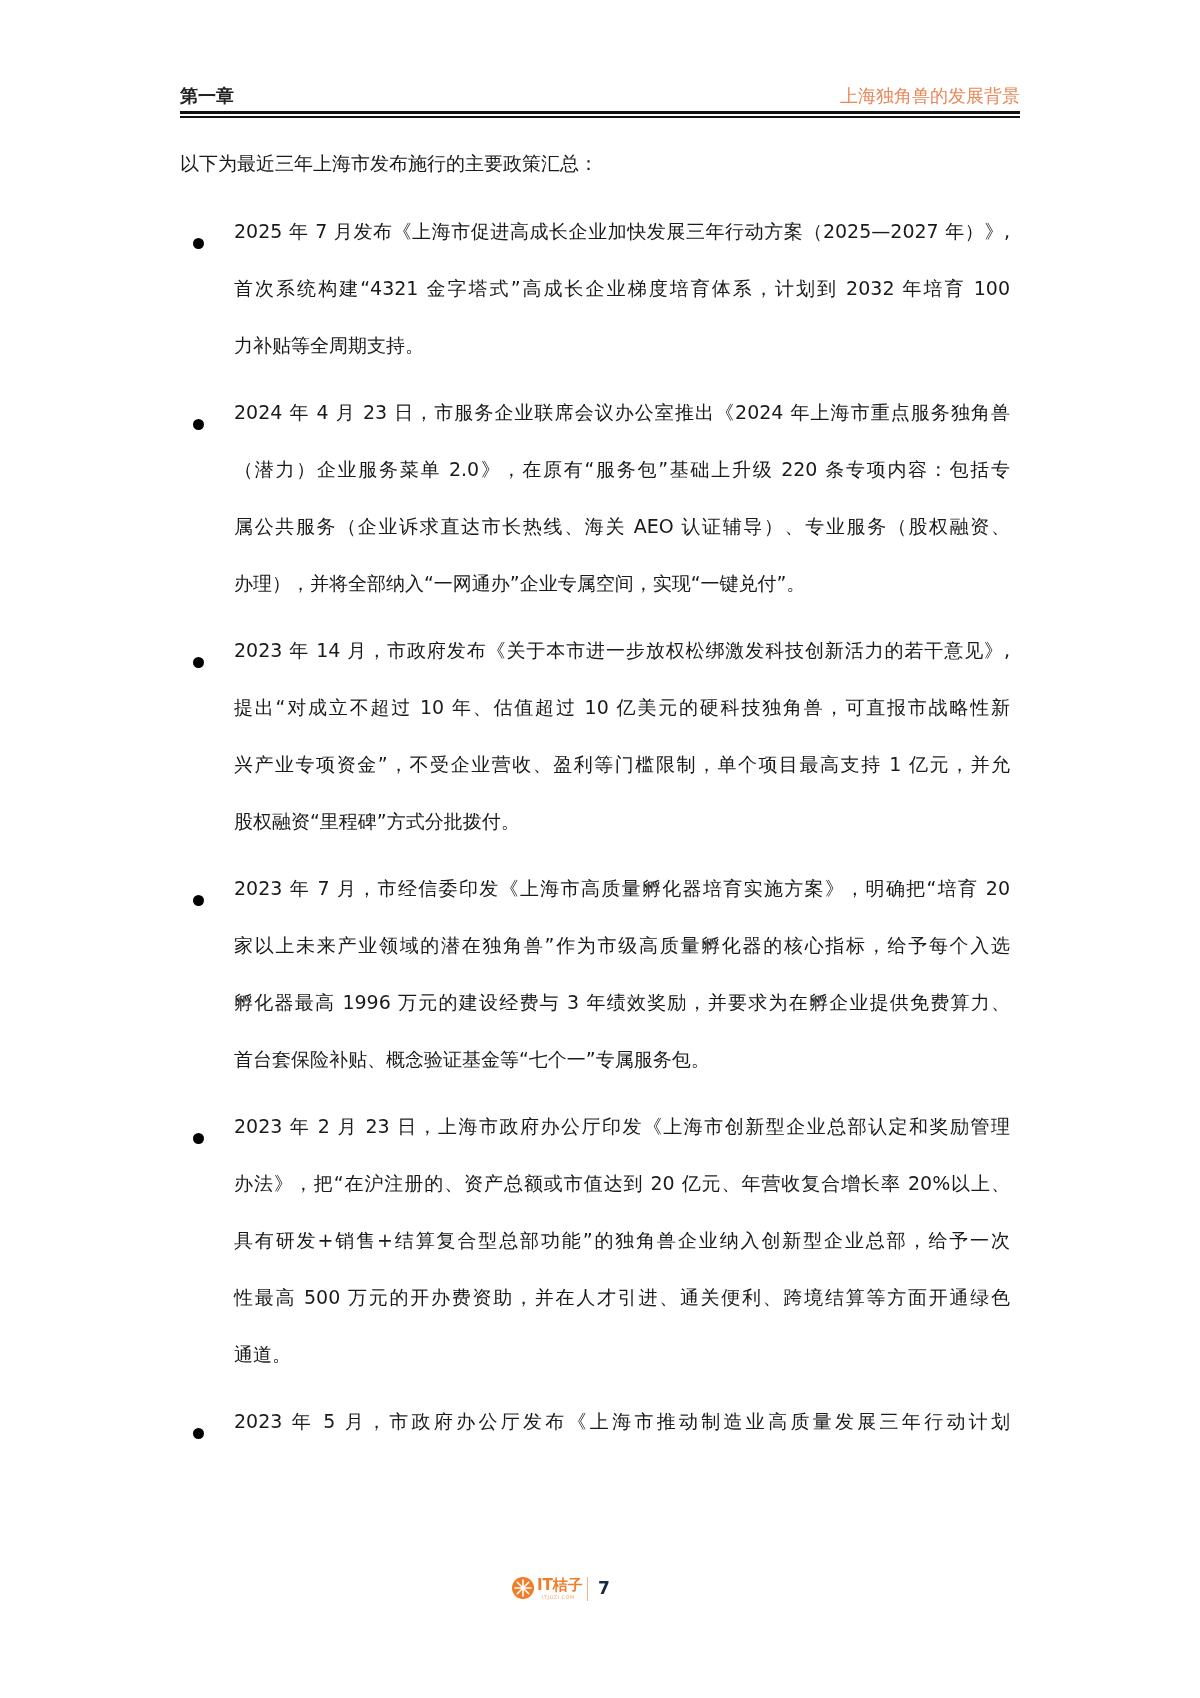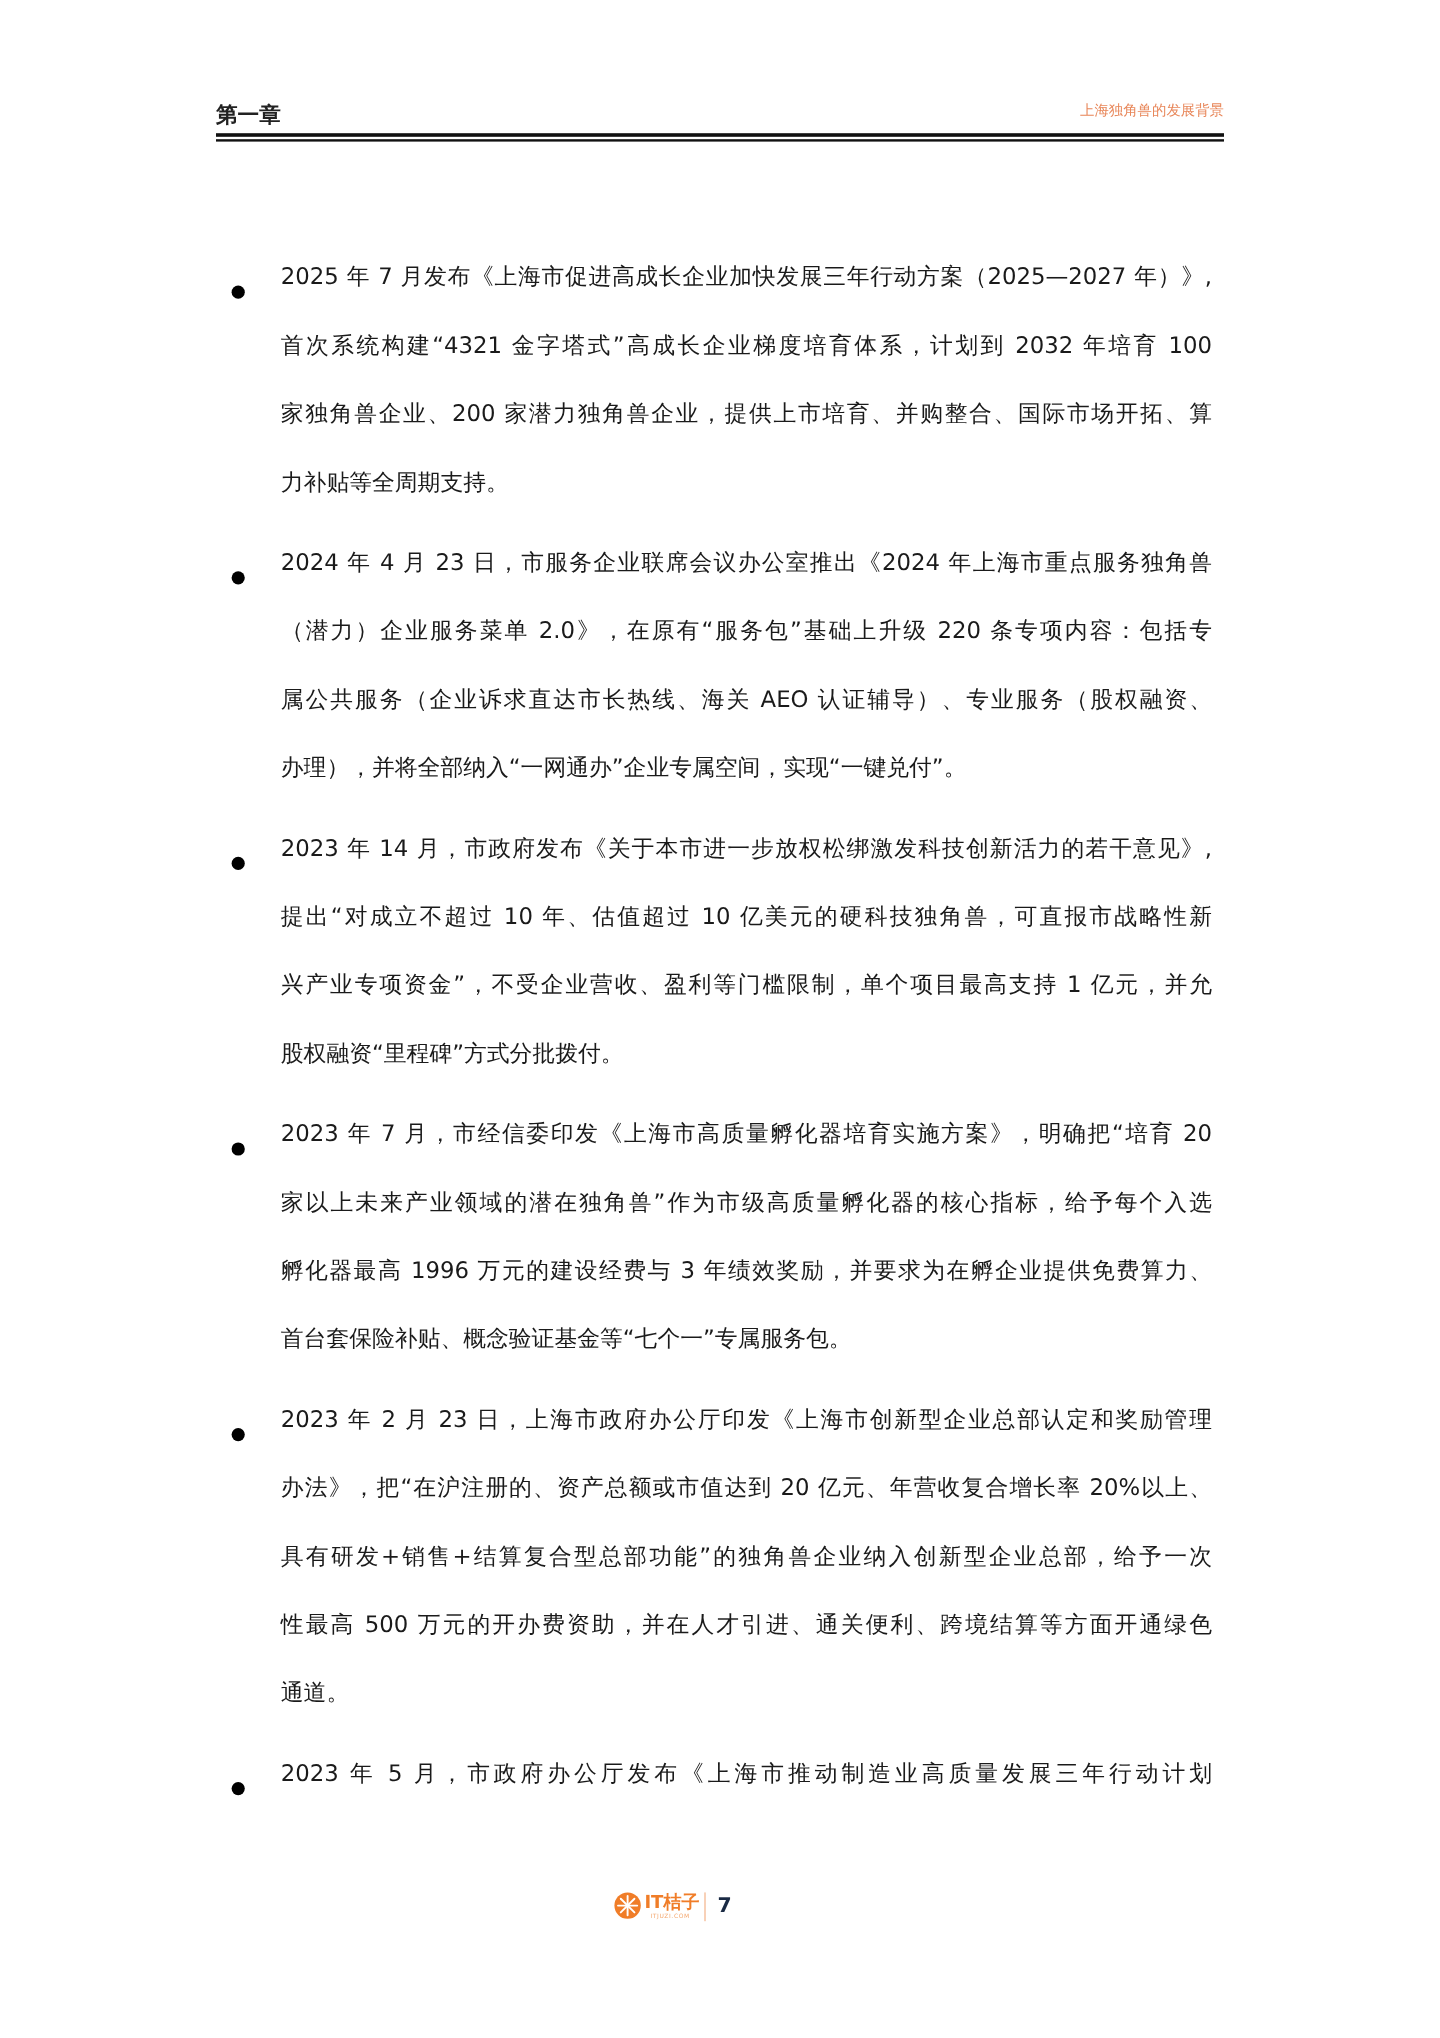--- a/index.html
+++ b/index.html
@@ -2,21 +2,21 @@
 <html><head>
 <meta charset="utf-8">
 <style>
   html, body { margin: 0; padding: 0; background: #ffffff; }
   body { width: 1200px; height: 1698px; position: relative; overflow: hidden;
          font-family: "DejaVu Sans", "Liberation Sans", sans-serif; color: #1a1a1a; }
   .page { position: absolute; left: 0; top: 0; width: 1200px; height: 1698px; }
 
   .header { position: absolute; left: 180px; top: 84px; width: 840px; height: 36px; }
   .header-left { position: absolute; left: 0; top: 0; font-size: 18px; font-weight: bold; color: #222; letter-spacing: 0; text-align: right; }
-  .header-right { position: absolute; right: 0; top: 0; font-size: 12px; color: #e8875a; }
+  .header-right { position: absolute; right: 0; top: 0; font-size: 18px; color: #e8875a; }
   .rule-thick { position: absolute; left: 0; top: 27px; width: 840px; height: 3px; background: #111; }
   .rule-thin { position: absolute; left: 0; top: 32px; width: 840px; height: 1.5px; background: #111; }
 
   .intro { position: absolute; left: 180px; top: 150px; font-size: 19px; line-height: 26px; color: #1a1a1a; }
 
   .list { position: absolute; left: 180px; top: 207px; width: 840px; margin: 0; padding: 0; list-style: none; }
   .item { position: relative; padding-left: 44px; margin: 10px; }
   .item.last { margin-top: 10px; }
   .bullet { position: absolute; left: 3px; top: 21px; width: 11px; height: 11px; border-radius: 50%; background: #000; }
   .line { display: block; height: 57px; line-height: 28px; font-size: 19px; white-space: nowrap; color: #1a1a1a; }
@@ -35,27 +35,27 @@
 
 <div class="page">
 
   <div class="header">
     <span class="header-left">第一章</span>
     <span class="header-right">上海独角兽的发展背景</span>
     <div class="rule-thick"></div>
     <div class="rule-thin"></div>
   </div>
 
+  <div class="intro">以下为最近三年上海市发布施行的主要政策汇总：</div>
 
   <ul class="list">
     <li class="item">
       <span class="bullet"></span>
       <span class="line justify">2025 年 7 月发布《上海市促进高成长企业加快发展三年行动方案（2025—2027 年）》,</span>
       <span class="line justify">首次系统构建“4321 金字塔式”高成长企业梯度培育体系，计划到 2032 年培育 100</span>
-      <span class="line justify">家独角兽企业、200 家潜力独角兽企业，提供上市培育、并购整合、国际市场开拓、算</span>
       <span class="line">力补贴等全周期支持。</span>
     </li>
     <li class="item">
       <span class="bullet"></span>
       <span class="line justify">2024 年 4 月 23 日，市服务企业联席会议办公室推出《2024 年上海市重点服务独角兽</span>
       <span class="line justify">（潜力）企业服务菜单 2.0》，在原有“服务包”基础上升级 220 条专项内容：包括专</span>
       <span class="line justify">属公共服务（企业诉求直达市长热线、海关 AEO 认证辅导）、专业服务（股权融资、</span>
       <span class="line">办理），并将全部纳入“一网通办”企业专属空间，实现“一键兑付”。</span>
     </li>
     <li class="item">

